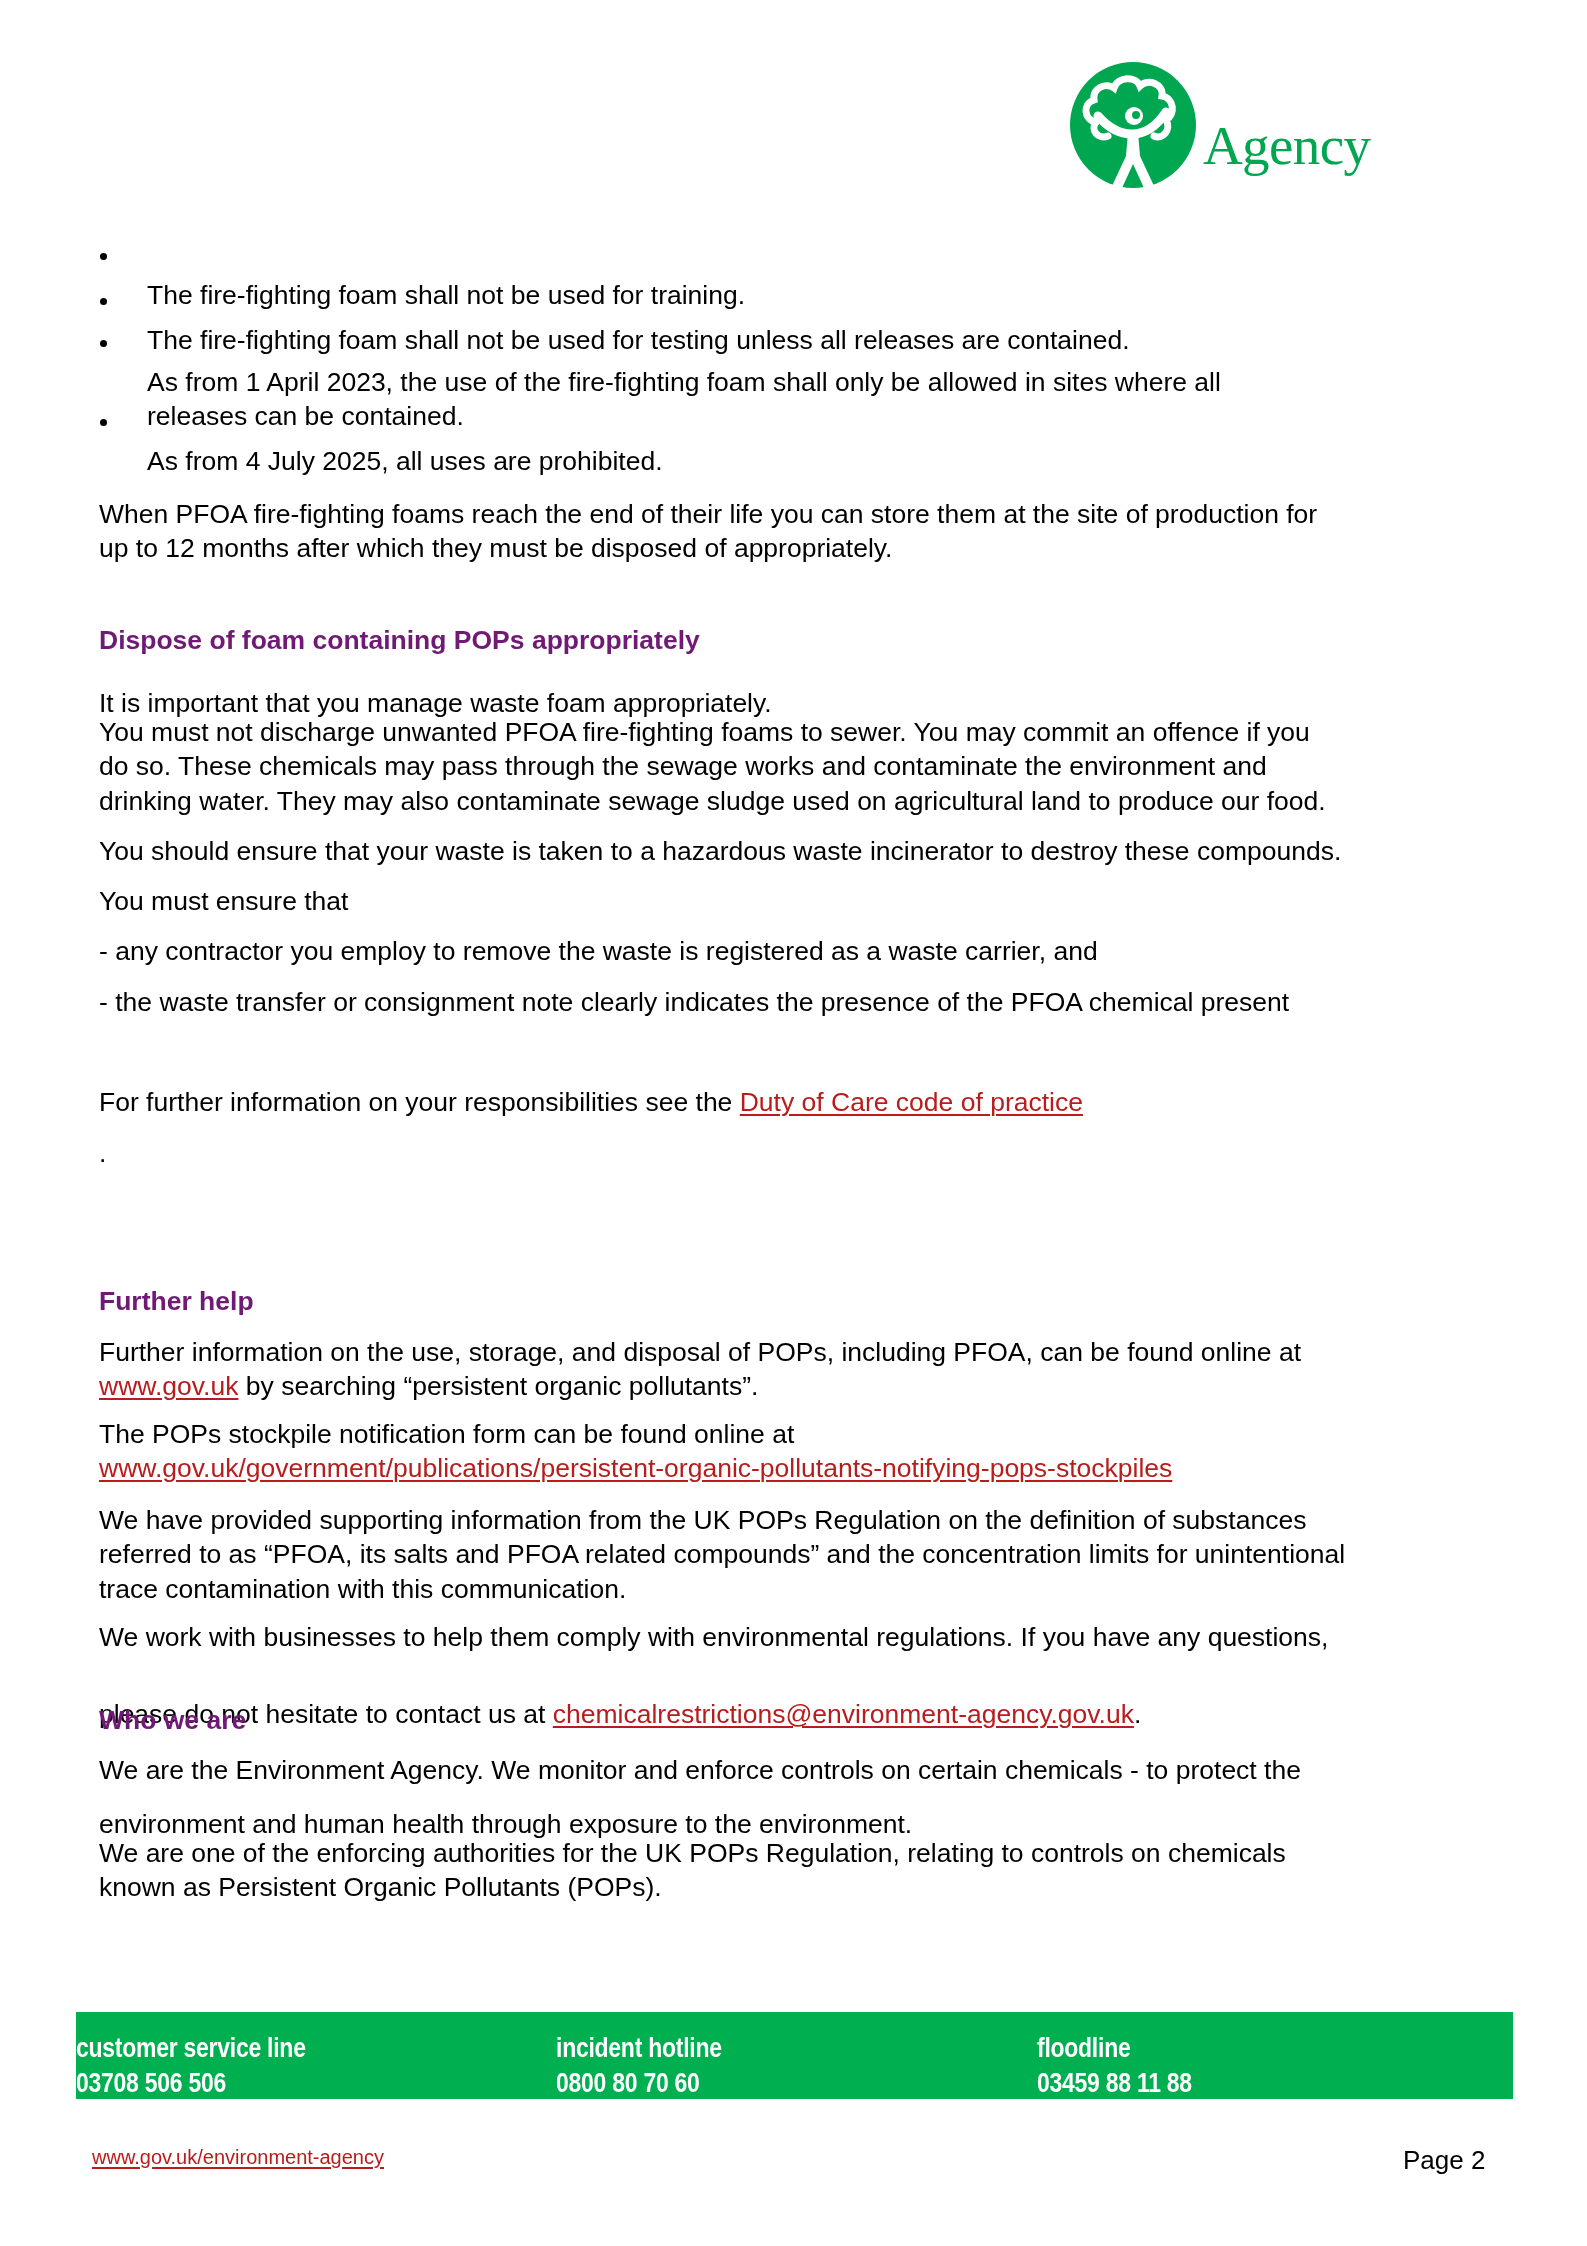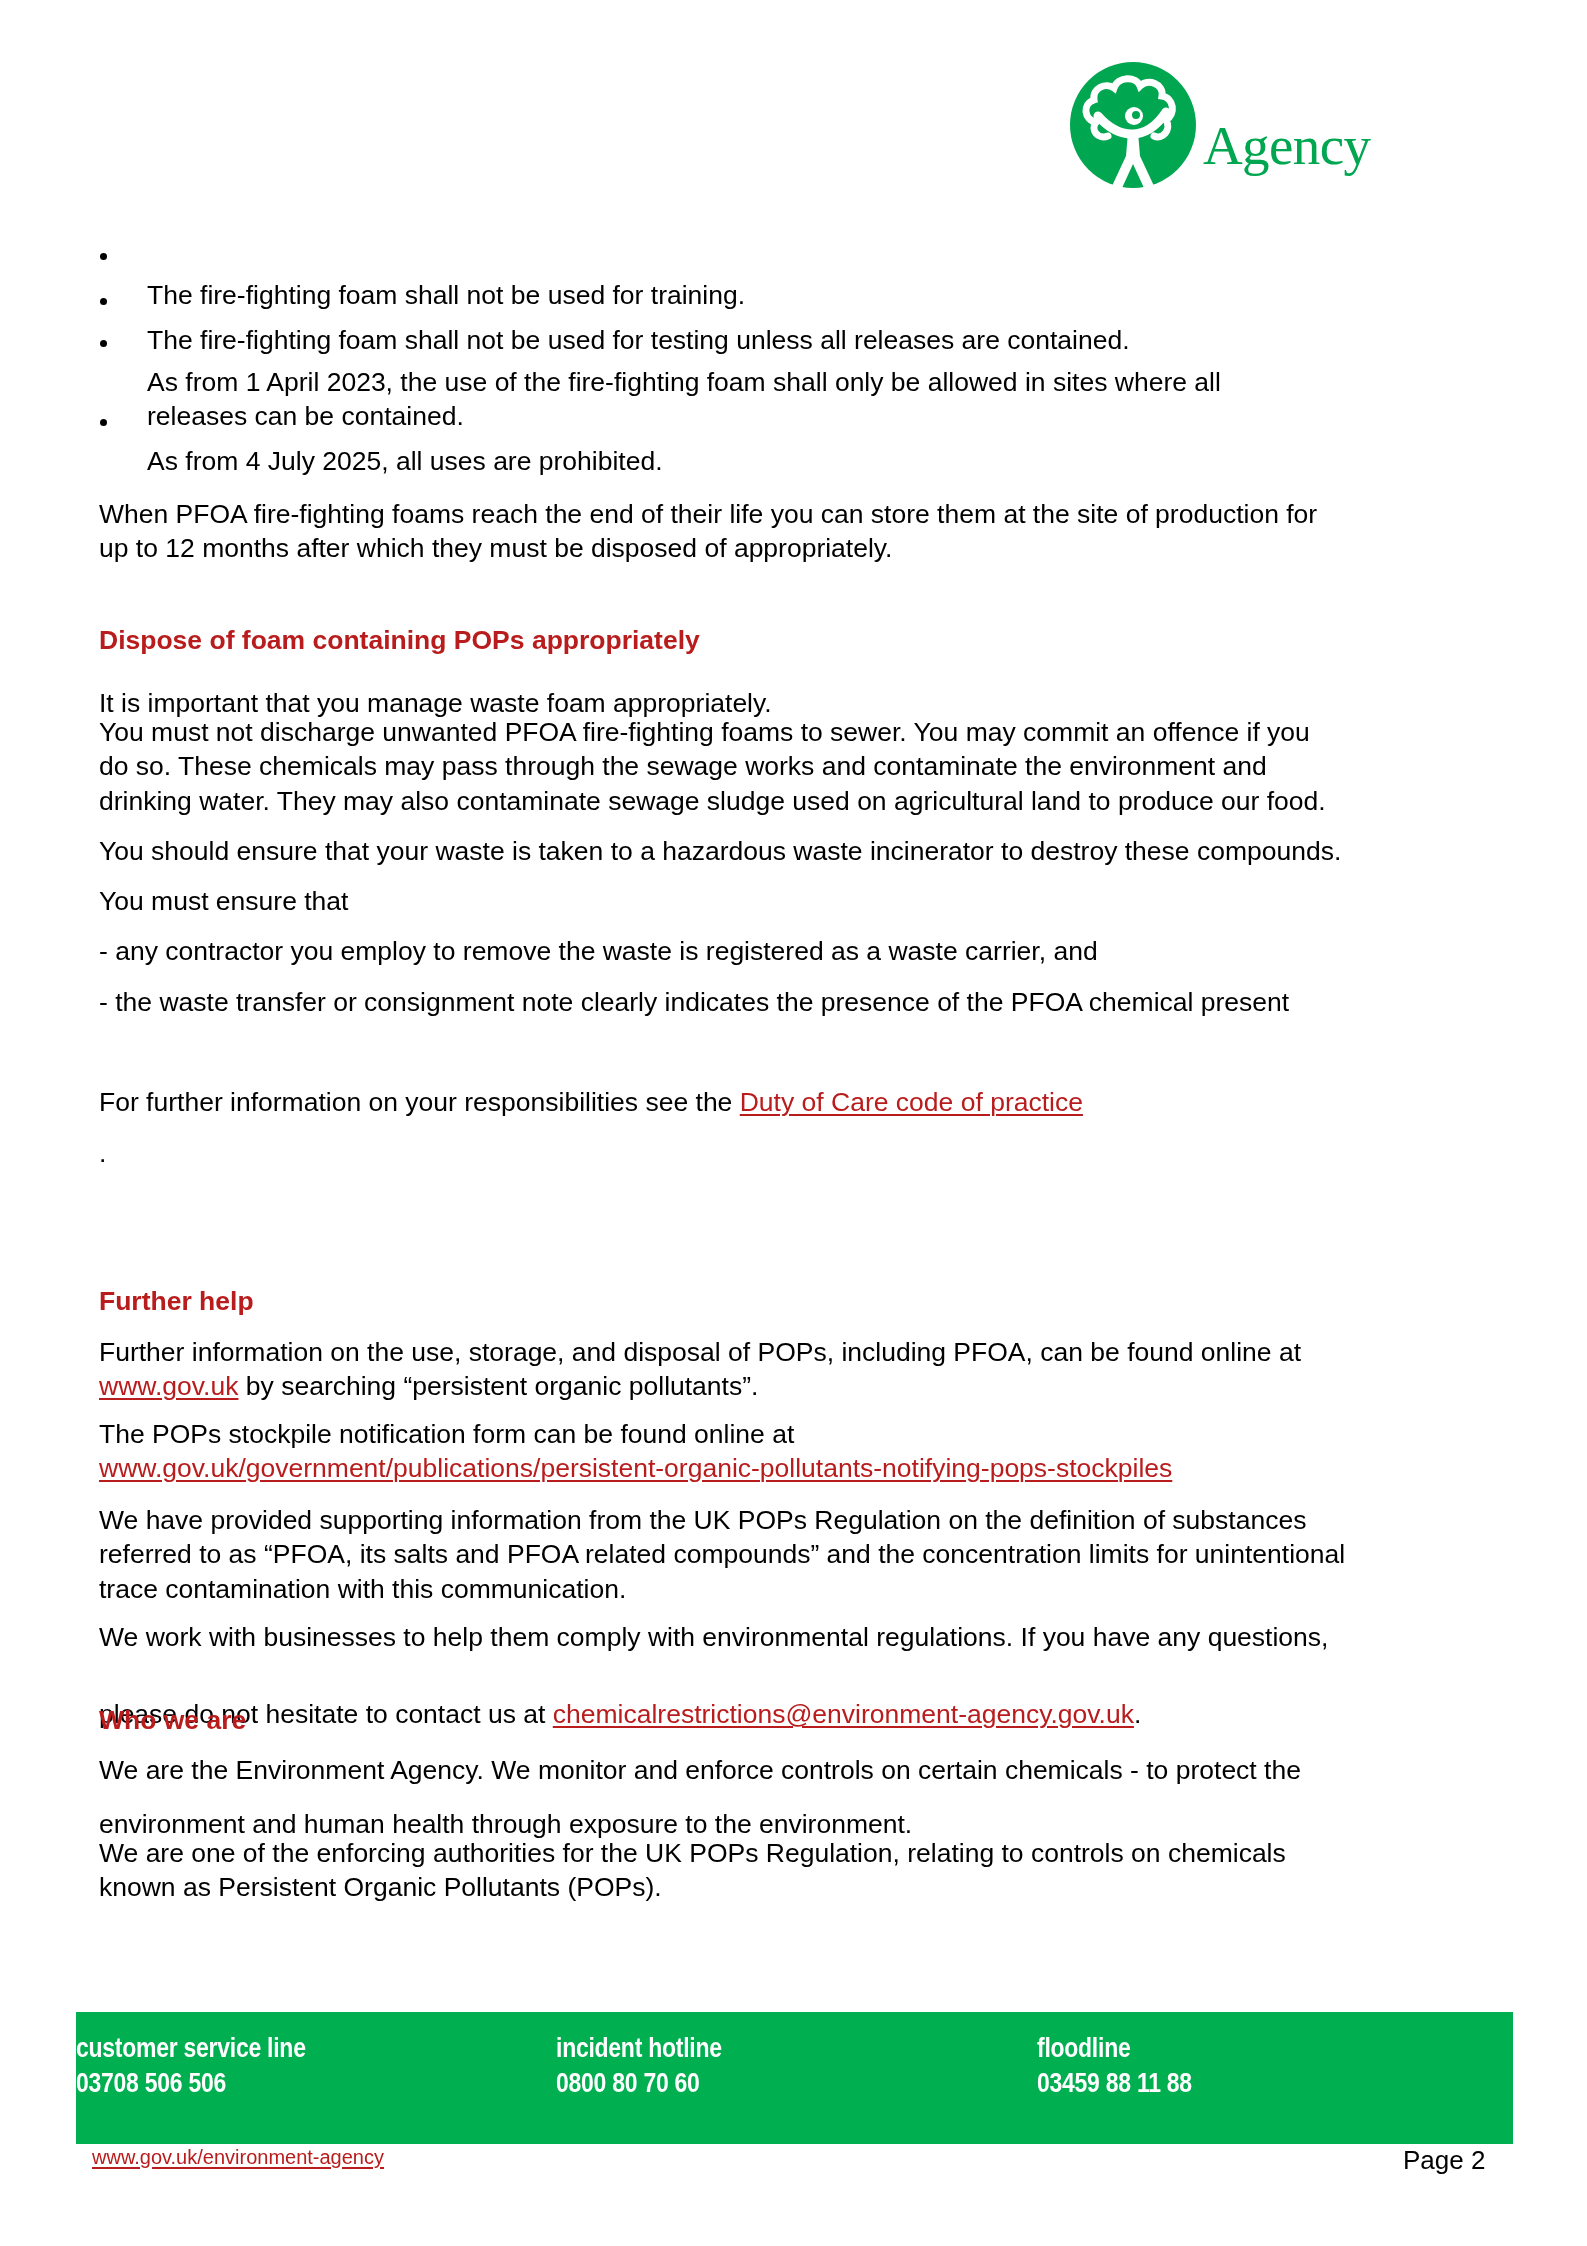--- a/index.html
+++ b/index.html
@@ -1,31 +1,31 @@
 <!DOCTYPE html>
 <html><head>
 <meta charset="utf-8">
 <style>
   html, body { margin: 0; padding: 0; background: #ffffff; }
   body { width: 1587px; height: 2246px; position: relative; overflow: hidden;
          font-family: "Liberation Sans", sans-serif; color: #000; }
   .line { position: absolute; left: 99px; font-size: 26.5px; line-height: 1; white-space: nowrap; }
-  .heading { color: #b91c1c; font-weight: bold; }
+  .heading { color: #701a75; font-weight: bold; }
   a.link { color: #b91c1c; text-decoration: underline; text-decoration-thickness: 2px; text-underline-offset: 3px; }
   .bullet-dot { position: absolute; left: 100px; width: 7px; height: 7px; border-radius: 50%; background: #000; }
   .bullet-text { left: 147px; margin-top: 36px; }
 
   
   #logo { position: absolute; left: 1068px; top: 60px; width: 460px; height: 140px; }
   #logo svg { position: absolute; left: 0; top: 0; }
   .logo-word { position: absolute; left: 135px; font-family: "Liberation Serif", serif; color: #00a650;
                font-size: 55px; line-height: 1; white-space: nowrap; letter-spacing: -0.6px; }
 
   
-  #contact-bar { position: absolute; left: 76px; top: 2012px; width: 1437px; height: 132px; background: #00af50; }
+  #contact-bar { position: absolute; left: 76px; top: 2012px; width: 1437px; height: 87px; background: #00af50; }
   .contact-col { position: absolute; top: 0; color: #fff; font-weight: bold; white-space: nowrap; }
   .contact-label, .contact-number { position: absolute; left: 0; font-size: 28px; line-height: 1;
                transform: scaleX(0.82); transform-origin: 0 0; letter-spacing: -0.3px; }
   .contact-label { top: 22px; }
   .contact-number { top: 57px; }
   #footer-link { position: absolute; left: 92px; top: 2147px; font-size: 20px; line-height: 1; }
   #page-number { position: absolute; left: 1403px; top: 2147px; font-size: 26px; line-height: 1; }
 </style>
 </head>
 <body>

